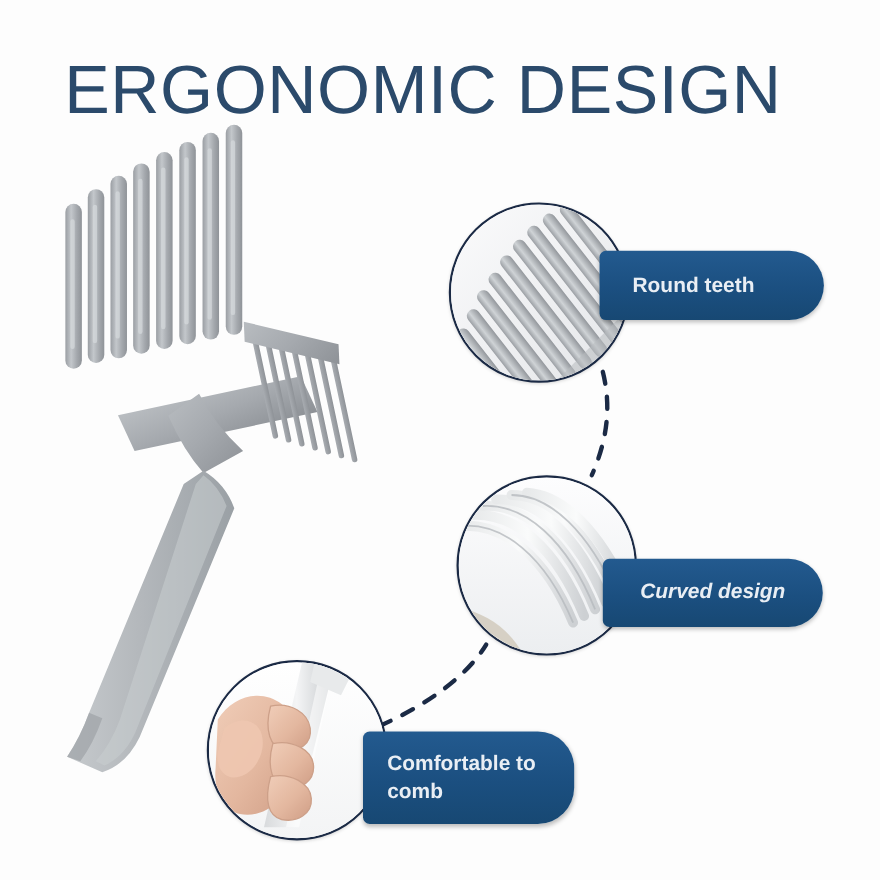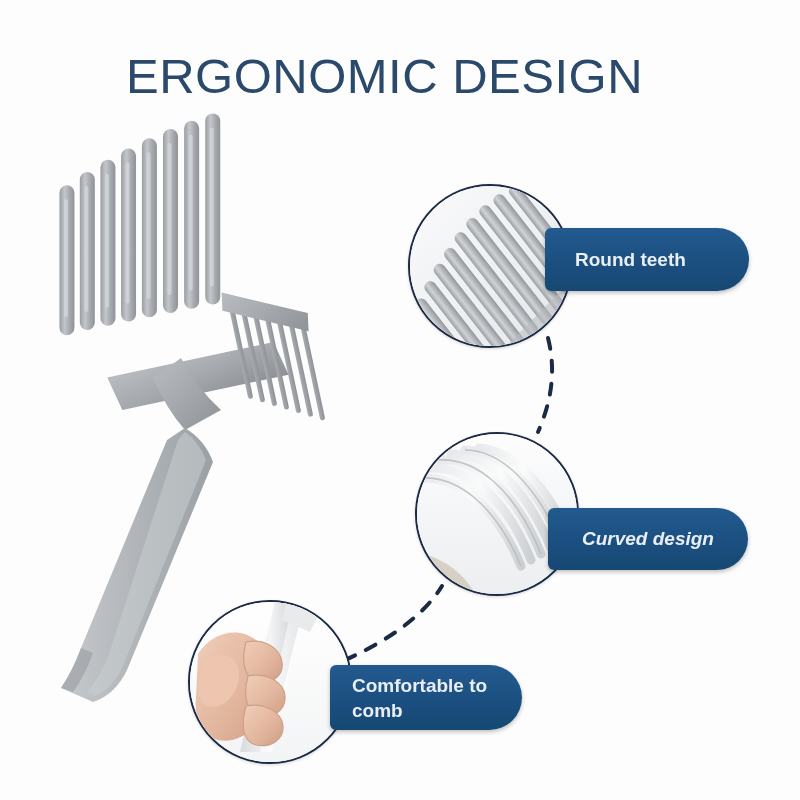--- a/index.html
+++ b/index.html
@@ -20,21 +20,21 @@
     background: #fdfdfd;
   }
 
   
   #page-title {
     position: absolute;
     left: 0;
     top: 52px;
     width: 769px;
     text-align: center;
-    font-size: 49px;
+    font-size: 62px;
     letter-spacing: 0.5px;
     color: #2b4a6b;
     font-weight: 400;
     line-height: 1;
     white-space: nowrap;
   }
 
   
   #product-image {
     position: absolute;
@@ -123,21 +123,21 @@
     border-radius: 6px 31px 31px 6px;
     padding-left: 34px;
     font-size: 19px;
     line-height: 24px;
     font-style: italic;
   }
   #label-hold {
     left: 330px;
     top: 665px;
     width: 192px;
-    height: 65px;
+    height: 84px;
     border-radius: 6px 33px 33px 6px;
     padding-left: 22px;
     font-size: 19px;
     line-height: 25px;
   }
 </style>
 </head>
 <body>
 
 <div id="stage">

